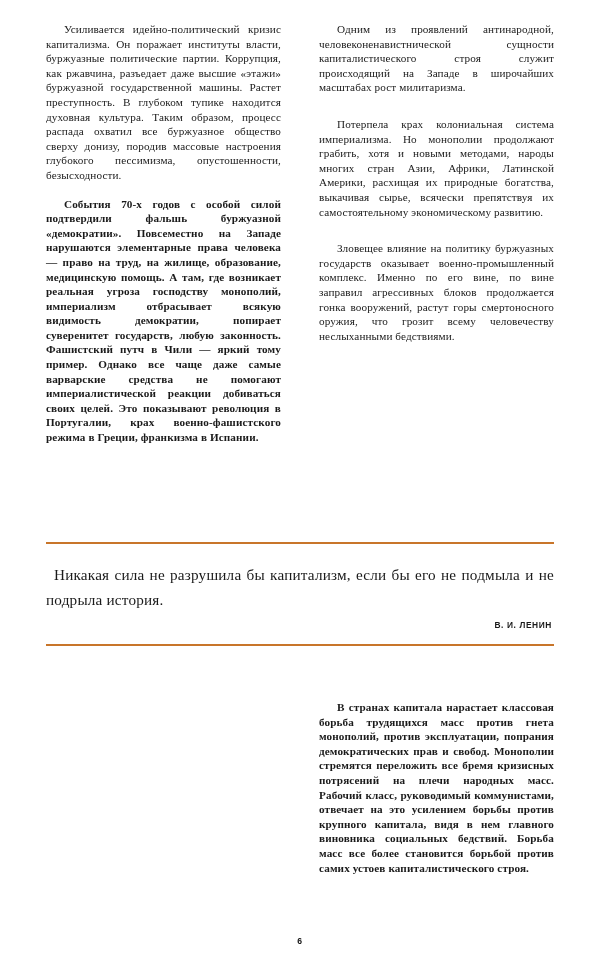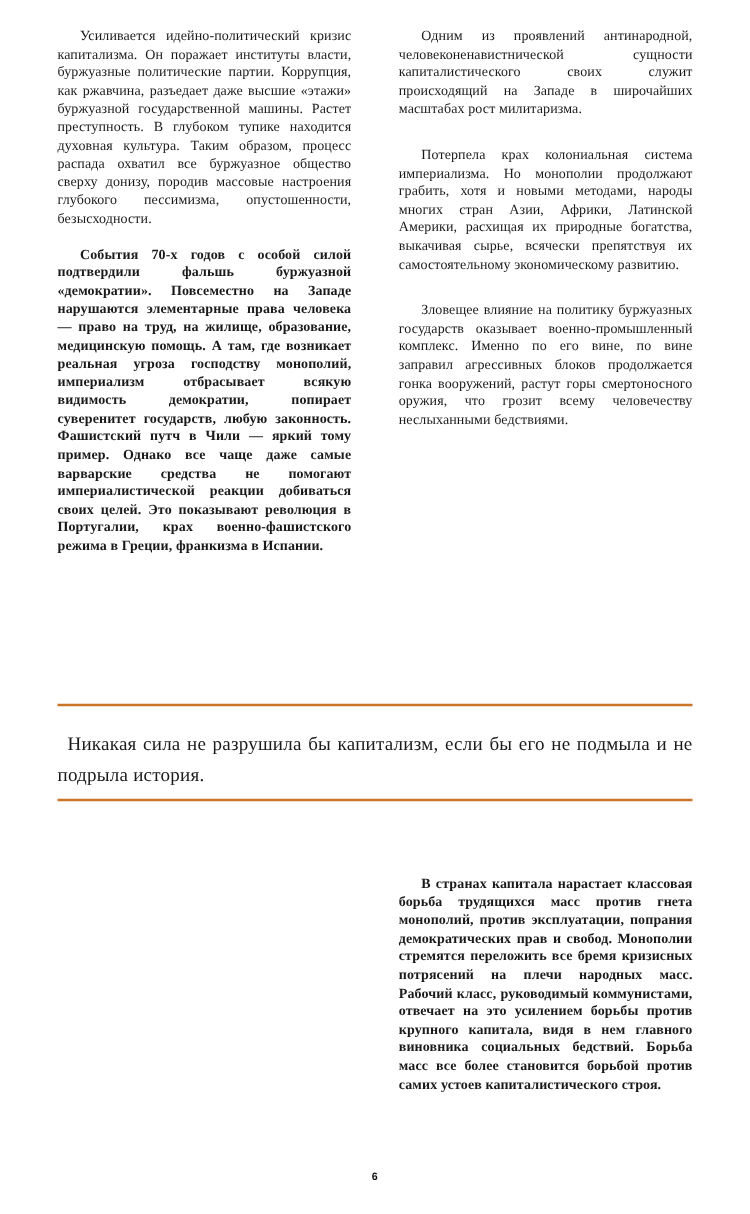--- a/index.html
+++ b/index.html
@@ -50,21 +50,21 @@
   .para.bold {
     font-weight: bold;
   }
   .block-gap-1 { margin-top: 14px; }
   .block-gap-2 { margin-top: 22px; }
 
   
   .quote-wrap {
     position: absolute;
     left: 46px;
-    top: 563px;
+    top: 542px;
     width: 508px;
   }
   .rule {
     height: 2px;
     background: #c8752a;
     width: 100%;
   }
   .quote-text {
     font-family: "Liberation Serif", serif;
     font-size: 15.2px;
@@ -123,30 +123,31 @@
 <div class="page">
 
   <div class="top-block">
 
     <div class="col">
       <p class="para indent">Усиливается идейно-политический кризис капитализма. Он поражает институты власти, буржуазные политические партии. Коррупция, как ржавчина, разъедает даже высшие «этажи» буржуазной государственной машины. Растет преступность. В глубоком тупике находится духовная культура. Таким образом, процесс распада охватил все буржуазное общество сверху донизу, породив массовые настроения глубокого пессимизма, опустошенности, безысходности.</p>
       <p class="para indent bold block-gap-1">События 70-х годов с особой силой подтвердили фальшь буржуазной «демократии». Повсеместно на Западе нарушаются элементарные права человека — право на труд, на жилище, образование, медицинскую помощь. А там, где возникает реальная угроза господству монополий, империализм отбрасывает всякую видимость демократии, попирает суверенитет государств, любую законность. Фашистский путч в Чили — яркий тому пример. Однако все чаще даже самые варварские средства не помогают империалистической реакции добиваться своих целей. Это показывают революция в Португалии, крах военно-фашистского режима в Греции, франкизма в Испании.</p>
     </div>
 
     <div class="col">
-      <p class="para indent">Одним из проявлений антинародной, человеконенавистнической сущности капиталистического своих служит происходящий на Западе в широчайших масштабах рост милитаризма.</p>
+      <p class="para indent">Одним из проявлений антинародной, человеконенавистнической сущности капиталистического строя служит происходящий на Западе в широчайших масштабах рост милитаризма.</p>
       <p class="para indent block-gap-2">Потерпела крах колониальная система империализма. Но монополии продолжают грабить, хотя и новыми методами, народы многих стран Азии, Африки, Латинской Америки, расхищая их природные богатства, выкачивая сырье, всячески препятствуя их самостоятельному экономическому развитию.</p>
       <p class="para indent block-gap-2">Зловещее влияние на политику буржуазных государств оказывает военно-промышленный комплекс. Именно по его вине, по вине заправил агрессивных блоков продолжается гонка вооружений, растут горы смертоносного оружия, что грозит всему человечеству неслыханными бедствиями.</p>
     </div>
 
   </div>
 
   <div class="quote-wrap">
     <div class="rule"></div>
     <p class="quote-text">Никакая сила не разрушила бы капитализм, если бы его не подмыла и не подрыла история.</p>
+    <div class="quote-attrib">В. И. ЛЕНИН</div>
     <div class="rule"></div>
   </div>
 
   <div class="lower-block">
     <div class="col-left"></div>
     <div class="col-right">
       <p class="para indent bold-lower">В странах капитала нарастает классовая борьба трудящихся масс против гнета монополий, против эксплуатации, попрания демократических прав и свобод. Монополии стремятся переложить все бремя кризисных потрясений на плечи народных масс. Рабочий класс, руководимый коммунистами, отвечает на это усилением борьбы против крупного капитала, видя в нем главного виновника социальных бедствий. Борьба масс все более становится борьбой против самих устоев капиталистического строя.</p>
     </div>
   </div>
 

